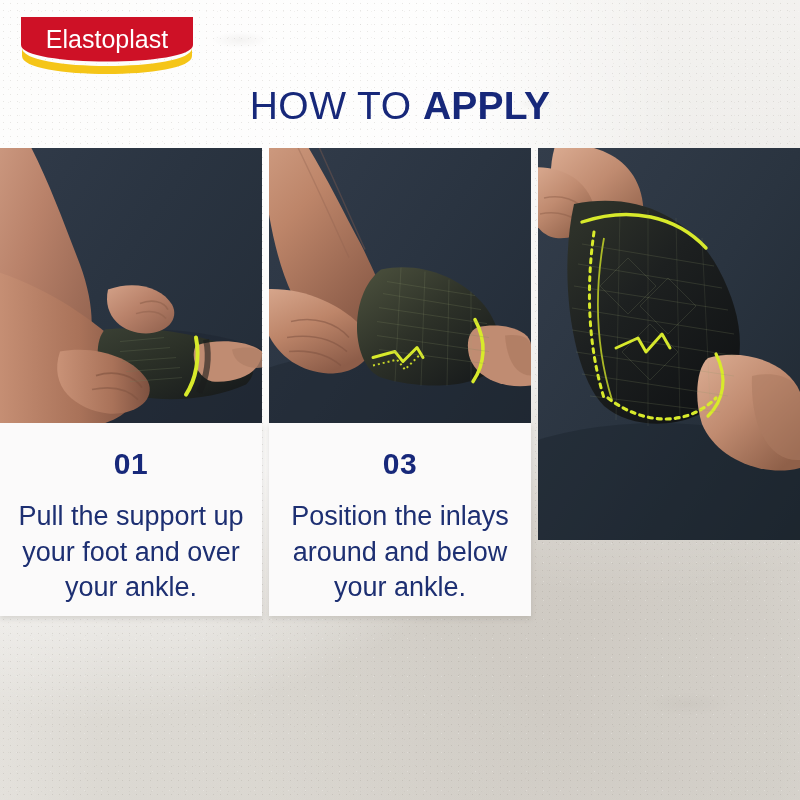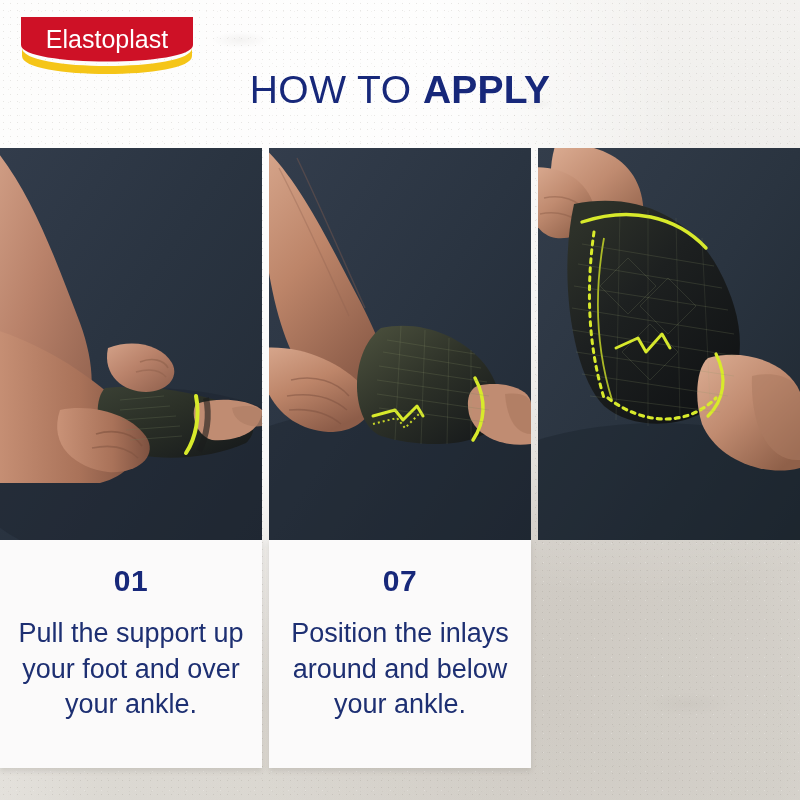--- a/index.html
+++ b/index.html
@@ -60,40 +60,40 @@
     left: 18px;
     top: 14px;
     width: 178px;
     height: 62px;
   }
   #logo svg { display:block; width:100%; height:100%; }
 
   
   #headline {
     position: absolute;
-    top: 70px;
+    top: 86px;
     left: 0;
     width: 800px;
     text-align: center;
     color: #17287a;
     font-size: 39px;
     letter-spacing: 0.5px;
     line-height: 1;
     white-space: nowrap;
   }
   #headline .thin { font-weight: 400; }
   #headline .bold { font-weight: 700; letter-spacing: 0.2px; }
 
   
   #steps {
     position: absolute;
     top: 148px;
     left: 0;
     width: 800px;
-    height: 620px;
+    height: 468px;
     display: flex;
     gap: 7px;
   }
   .step {
     flex: 1 1 0;
     display: flex;
     flex-direction: column;
     min-width: 0;
   }
 
@@ -283,21 +283,21 @@
           </g>
           <g opacity=".22" stroke="#9aa378" stroke-width="0.7" fill="none">
             <path d="M132 178 L126 292"></path>
               <path d="M156 182 L152 296"></path>
             <path d="M180 190 L178 296"></path>
               <path d="M202 202 L202 292"></path>
           </g>
         </svg>
       </div>
       <div class="caption">
-        <div class="step-num">07</div>
+        <div class="step-num">03</div>
         <div class="step-text">Position the inlays around and below your ankle.</div>
       </div>
     </div>
 
     <div class="step">
       <div class="photo">
         <svg viewBox="0 0 262 392" preserveAspectRatio="xMidYMid slice" xmlns="http://www.w3.org/2000/svg">
           <defs>
             <linearGradient id="bg3" x1="0" y1="0" x2="1" y2="1">
               <stop offset="0%" stop-color="#333d4b"></stop>

